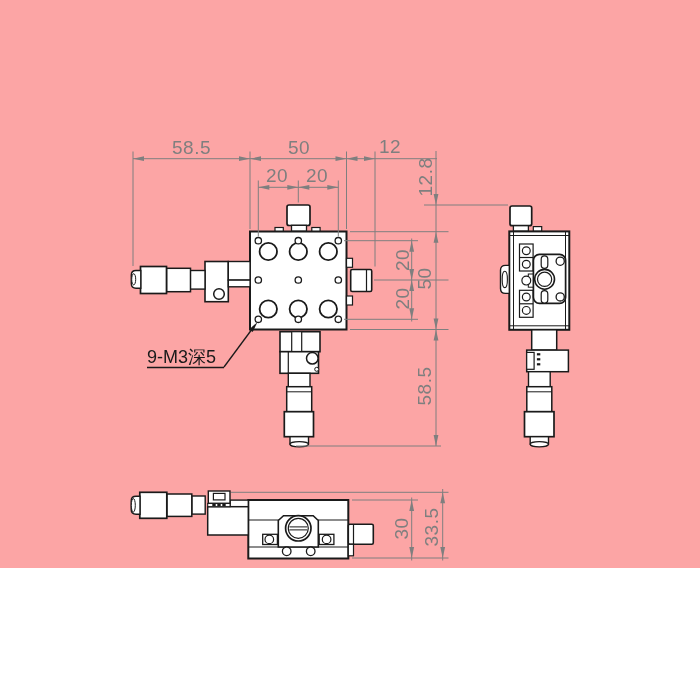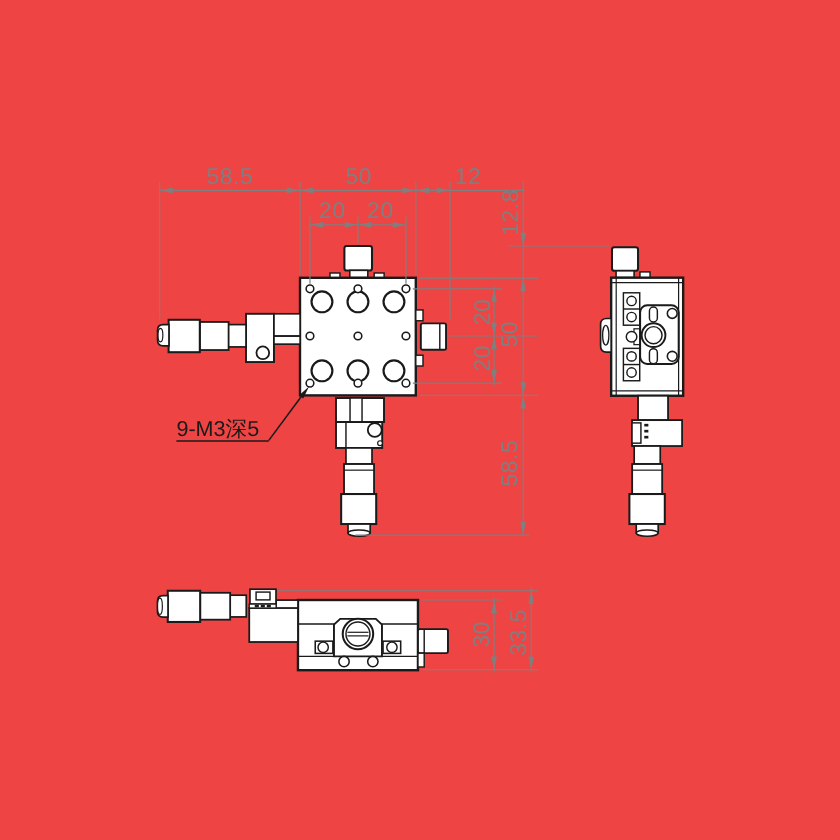--- a/index.html
+++ b/index.html
@@ -1,16 +1,16 @@
 <!DOCTYPE html>
 <html><head>
 <meta charset="utf-8">
 <style>
   html,body{margin:0;padding:0;background:#ffffff;}
-  .canvas{position:relative;width:700px;height:700px;background:#ef4444;overflow:hidden;
+  .canvas{position:relative;width:700px;height:568px;background:#fca5a5;overflow:hidden;
           font-family:"Liberation Sans", sans-serif;}
   svg text{font-family:"Liberation Sans", sans-serif;}
   .dimtext{font-size:19px;letter-spacing:0.5px;}
   .labeltext{font-size:18px;}
 </style>
 </head>
 <body>
 
 <div class="canvas">
 <svg width="700" height="700" viewBox="0 0 700 700">

